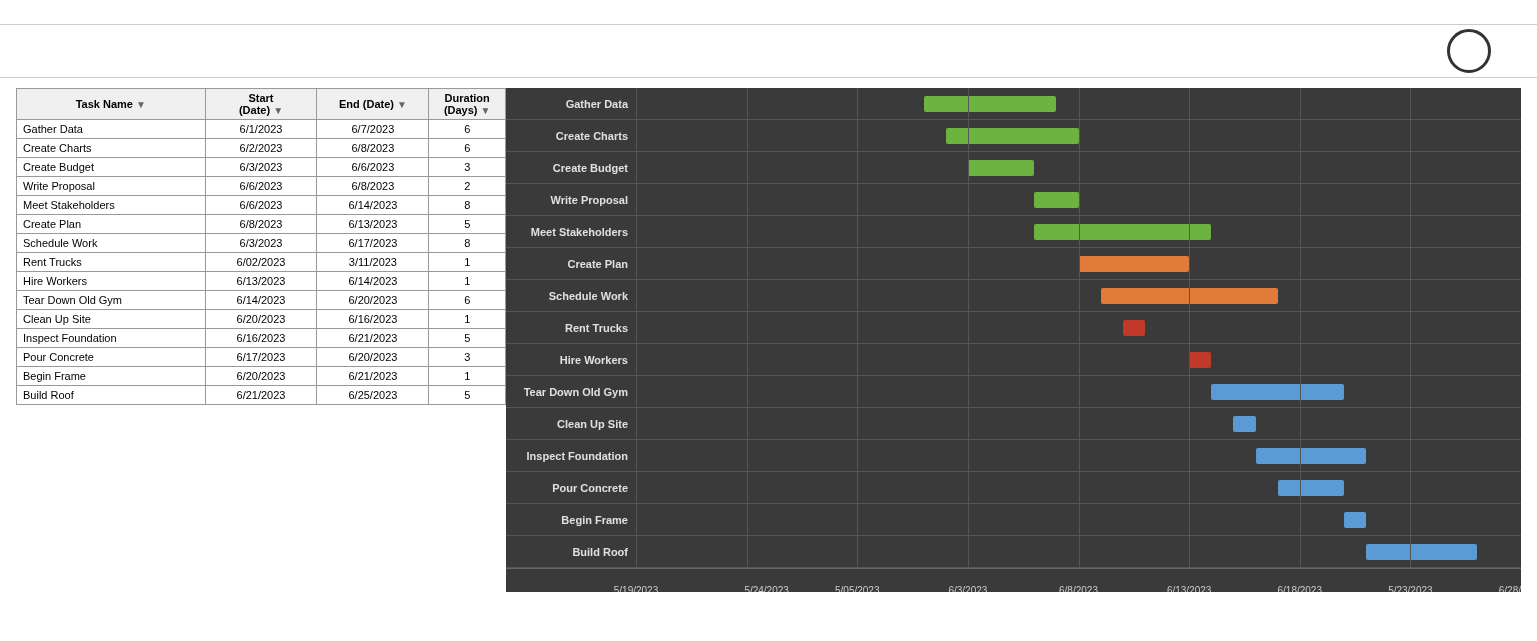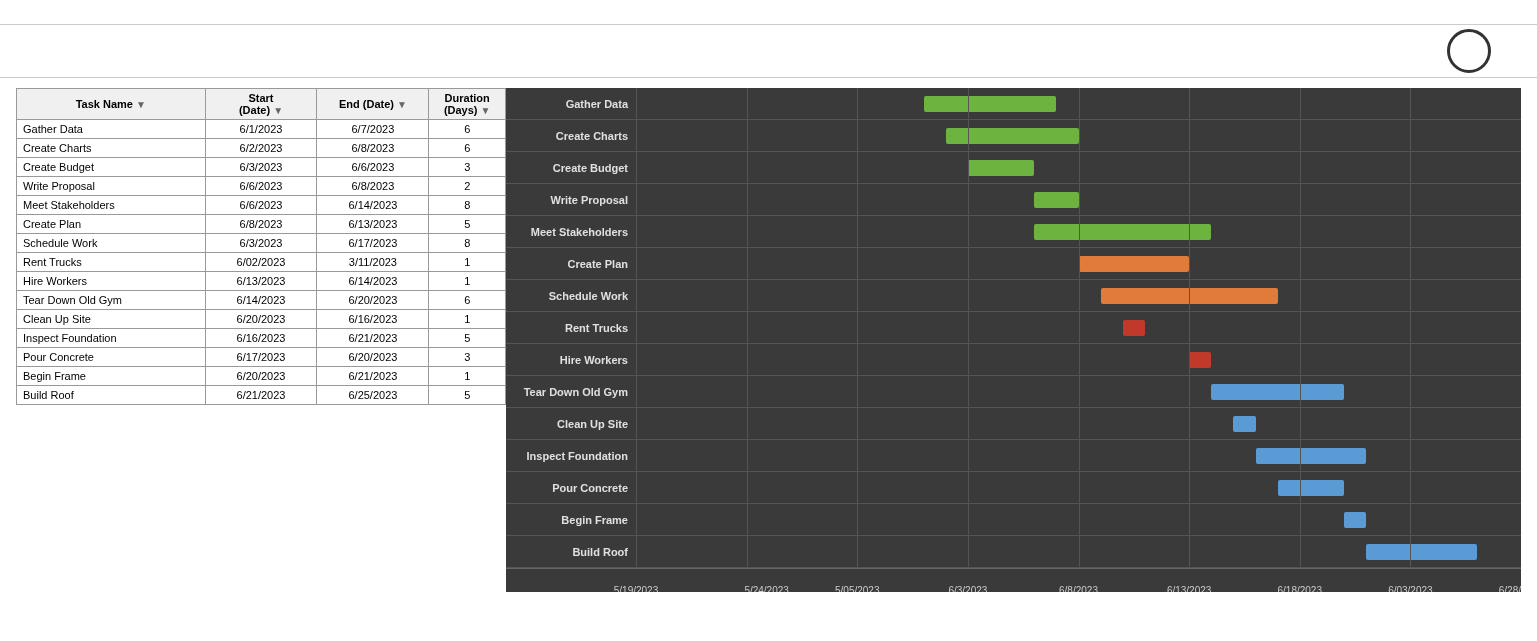--- a/index.html
+++ b/index.html
@@ -392,19 +392,19 @@
     <div class="gantt-axis" id="gantt-axis">
       <div class="gantt-axis-label-area"></div>
       <div class="gantt-axis-dates" id="gantt-axis-dates">
           <div class="gantt-axis-date" style="left: 0%;">5/19/2023</div>
           <div class="gantt-axis-date" style="left: 12.5%; margin-left: 20px;">5/24/2023</div>
           <div class="gantt-axis-date" style="left: 25%;">5/05/2023</div>
           <div class="gantt-axis-date" style="left: 37.5%;">6/3/2023</div>
           <div class="gantt-axis-date" style="left: 50%;">6/8/2023</div>
           <div class="gantt-axis-date" style="left: 62.5%;">6/13/2023</div>
           <div class="gantt-axis-date" style="left: 75%;">6/18/2023</div>
-          <div class="gantt-axis-date" style="left: 87.5%;">6/03/2023</div>
+          <div class="gantt-axis-date" style="left: 87.5%;">5/23/2023</div>
           <div class="gantt-axis-date" style="left: 100%;">6/28/2023</div>
         </div>
     </div>
   </div>
 
 </div>
 
 </body></html>

